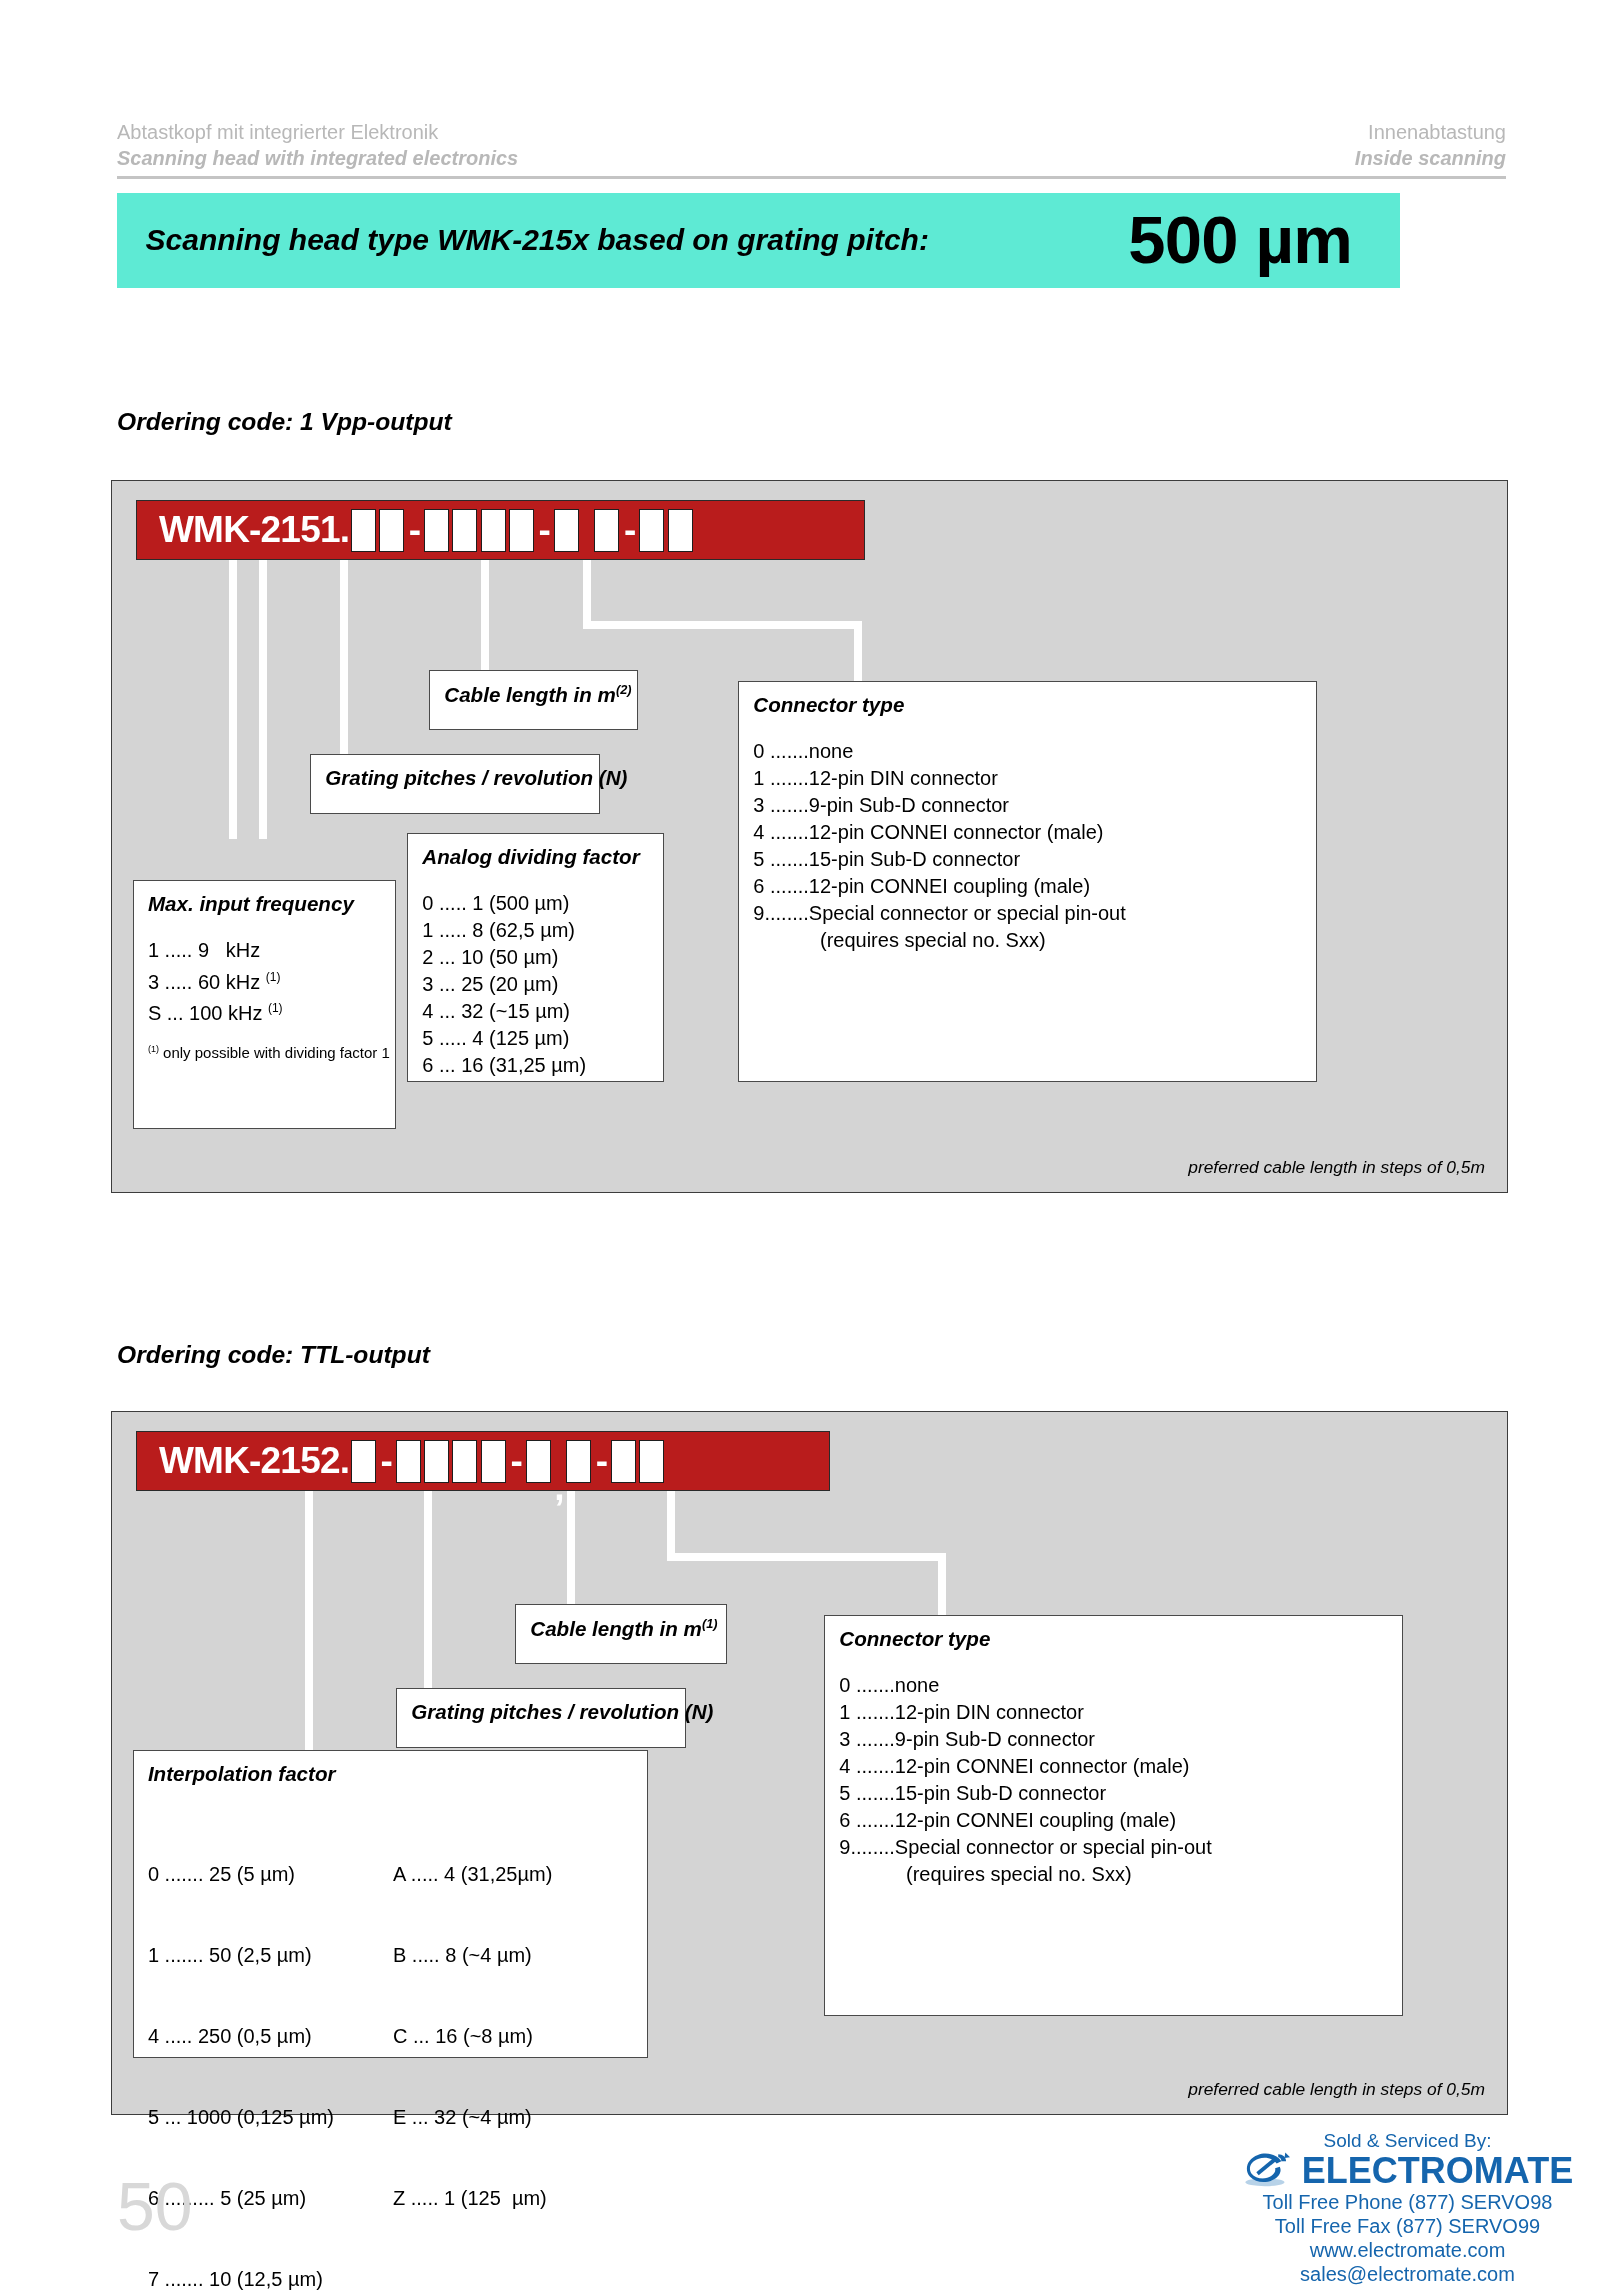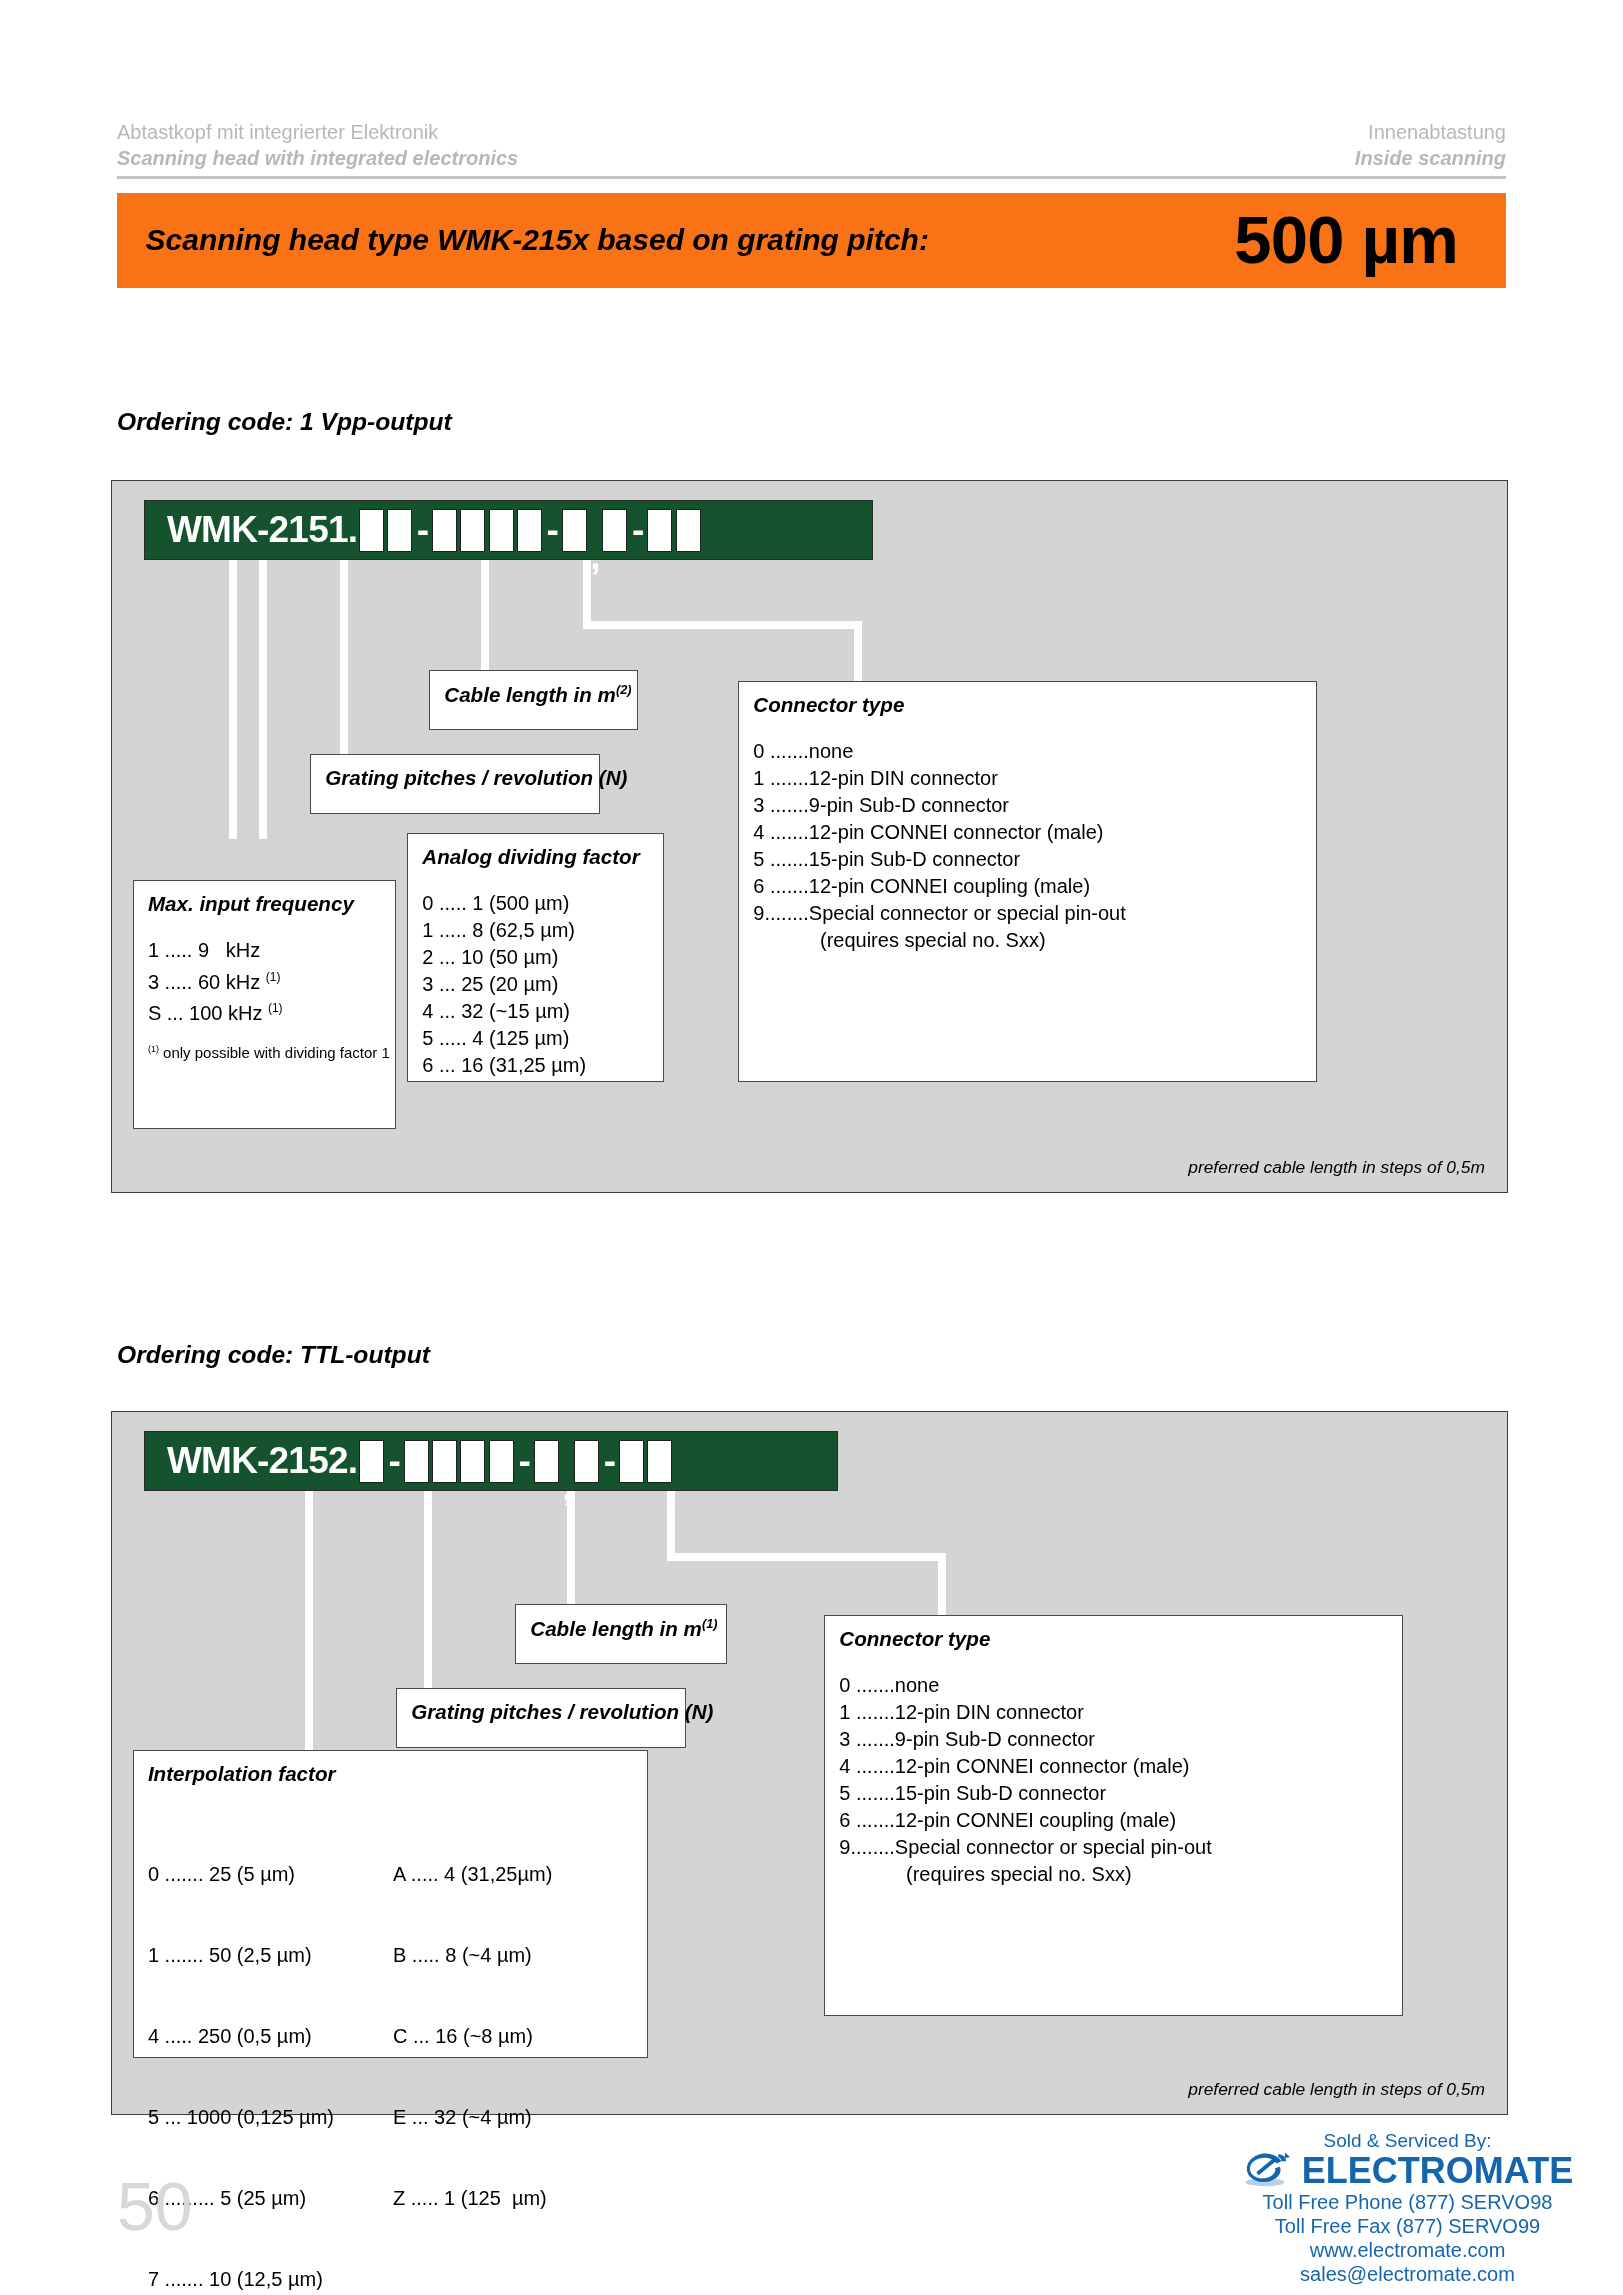--- a/index.html
+++ b/index.html
@@ -47,23 +47,23 @@
     width: 1389px;
     height: 3.2px;
     background: #c4c4c4;
   }
 
   
   #title-band {
     position: absolute;
     left: 117px;
     top: 193px;
-    width: 1389px;
+    width: 1283px;
     height: 95px;
-    background: #f97316;
+    background: #5eead4;
   }
   #title-text {
     position: absolute;
     left: 28.5px;
     top: 30px;
     font-size: 30px;
     font-style: italic;
     font-weight: bold;
     white-space: nowrap;
   }
@@ -94,26 +94,25 @@
     background: #d4d4d4;
     border: 1.6px solid #3c3c3c;
     box-sizing: border-box;
   }
   #panel-vpp { left: 111px; top: 480px; width: 1397px; height: 713px; }
   #panel-ttl { left: 111px; top: 1411px; width: 1397px; height: 704px; }
 
   
   .code-bar {
     position: absolute;
-    background: #14532d;
+    background: #b91c1c;
     border: 1.6px solid #2a2a2a;
     box-sizing: border-box;
     display: flex;
     align-items: center;
-    margin-left: 8px;
   }
   #code-bar-vpp { left: 24px; top: 19px; width: 729px; height: 60px; }
   #code-bar-ttl { left: 24px; top: 19px; width: 694px; height: 60px; }
 
   .code-prefix {
     color: #ffffff;
     font-size: 37px;
     font-weight: bold;
     letter-spacing: -0.8px;
     margin-left: 22px;

